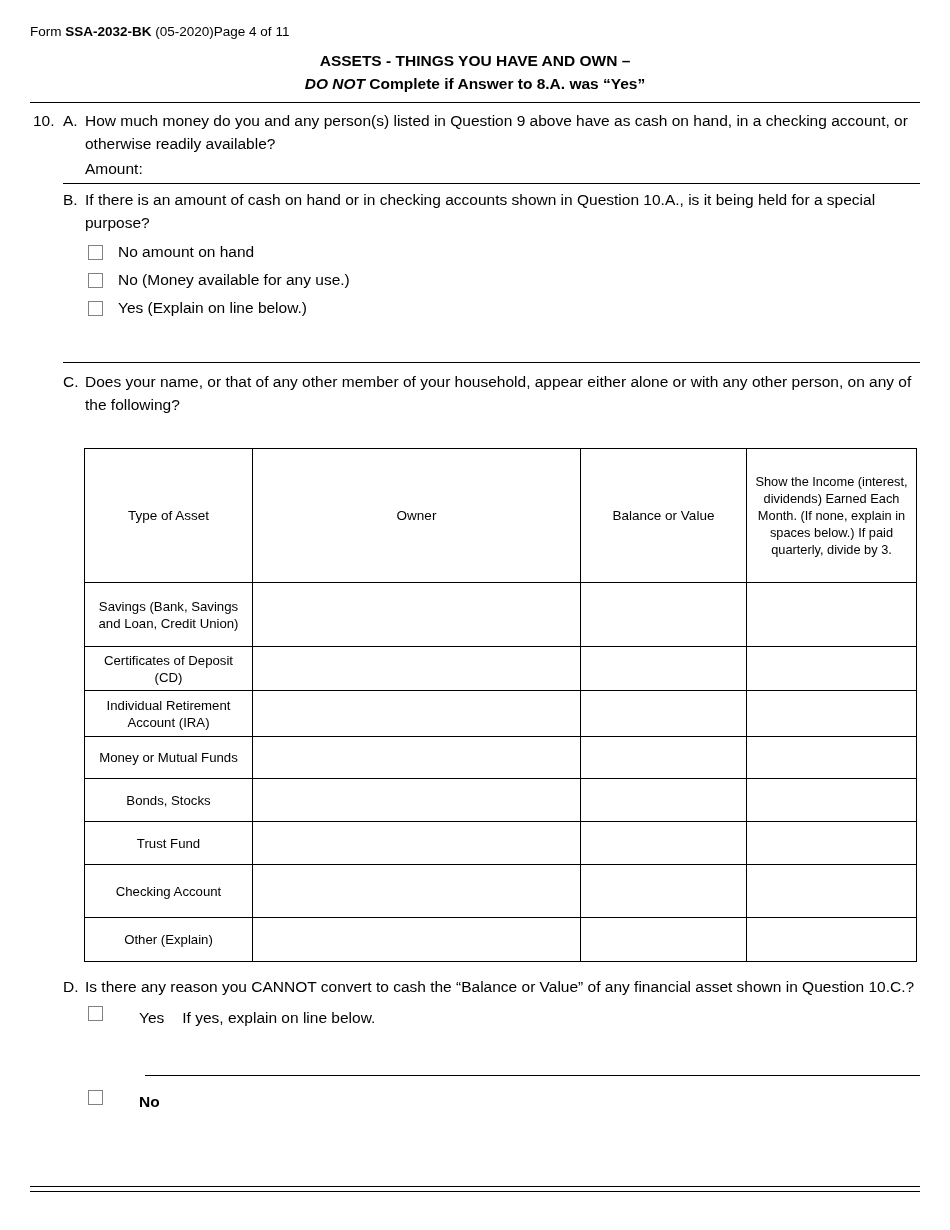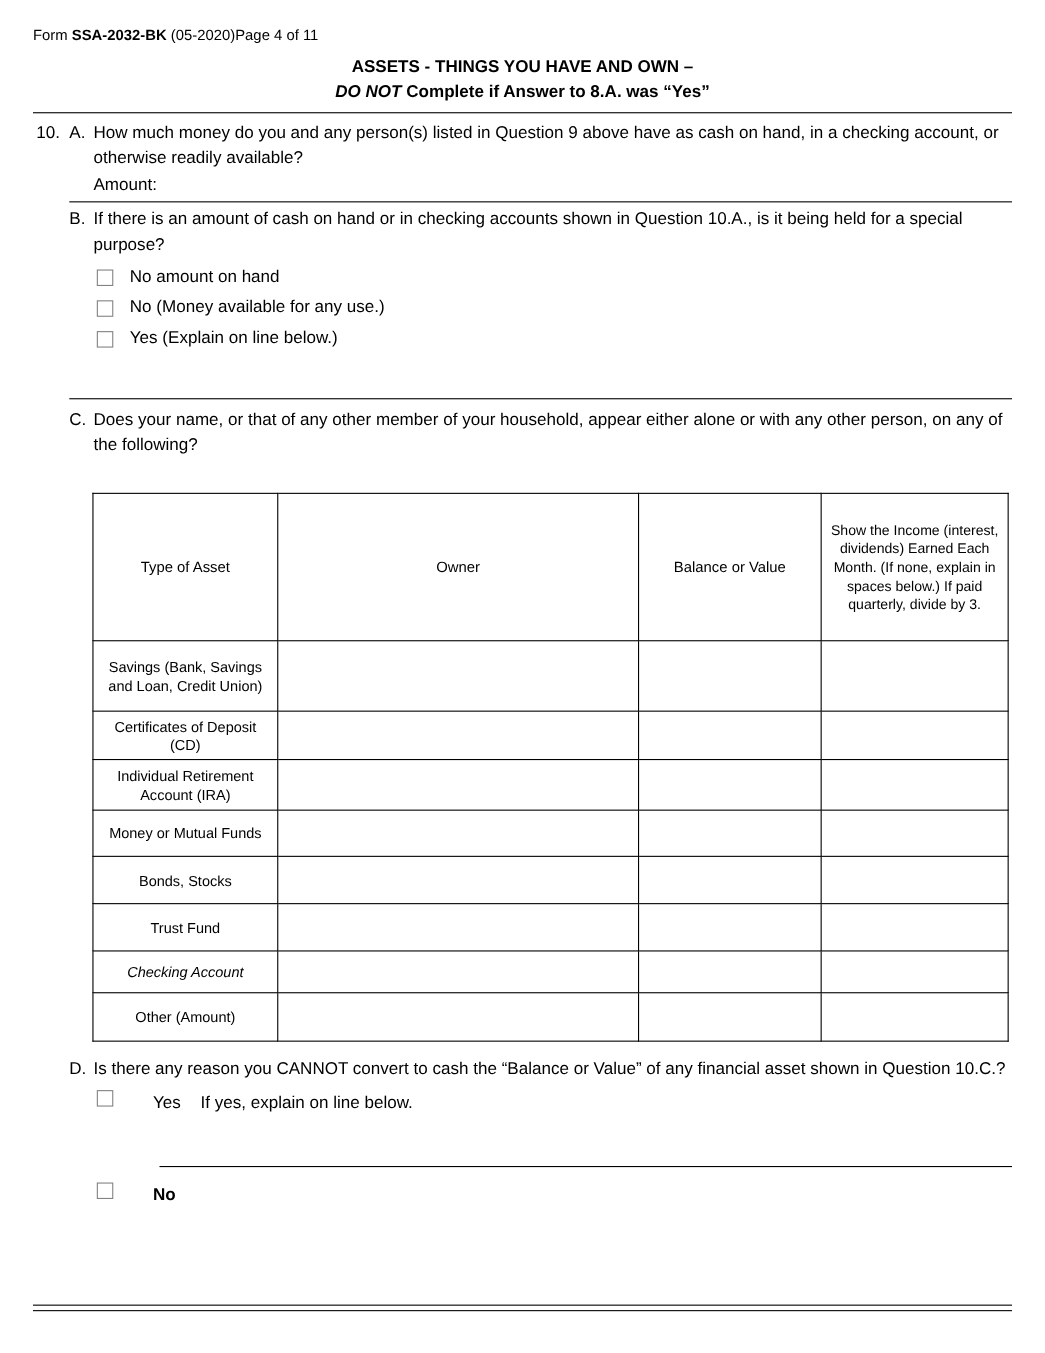--- a/index.html
+++ b/index.html
@@ -50,21 +50,21 @@
   .th-income { font-size: 12.8px; line-height: 17px; padding: 4px 5px; }
   .label-cell { font-size: 13.2px; line-height: 17px; padding: 2px 8px; }
   .totals-cell { text-align: left; font-size: 15px; padding-left: 5px; }
   .r-head { height: 134px; }
   .r-sav  { height: 64px; }
   .r-cd   { height: 44px; }
   .r-ira  { height: 46px; }
   .r-mm   { height: 42px; }
   .r-bs   { height: 43px; }
   .r-tf   { height: 43px; }
-  .r-ca   { height: 38px; font-style: italic; }
+  .r-ca   { height: 53px; }
   .r-oth  { height: 44px; }
   .r-tot  { height: 42px; }
 
   
   .d-opt { display: flex; align-items: flex-start; margin-top: 8px; padding-left: 58px; font-size: 15.5px; line-height: 23px; }
   .d-opt .lbl { margin-left: 36px; }
   .d-opt .note { margin-left: 18px; }
   .no-row { margin-top: 14px; font-weight: bold; }
 
   
@@ -180,21 +180,21 @@
         <td></td>
         <td></td>
       </tr>
       <tr class="r-ca">
         <td class="label-cell">Checking Account</td>
         <td></td>
         <td></td>
         <td></td>
       </tr>
       <tr class="r-oth">
-        <td class="label-cell">Other (Amount)</td>
+        <td class="label-cell">Other (Explain)</td>
         <td></td>
         <td></td>
         <td></td>
       </tr>
     </tbody>
   </table>
 
   <div class="question q-d">
     <span class="qnum"></span>
     <span class="qletter">D.</span>

